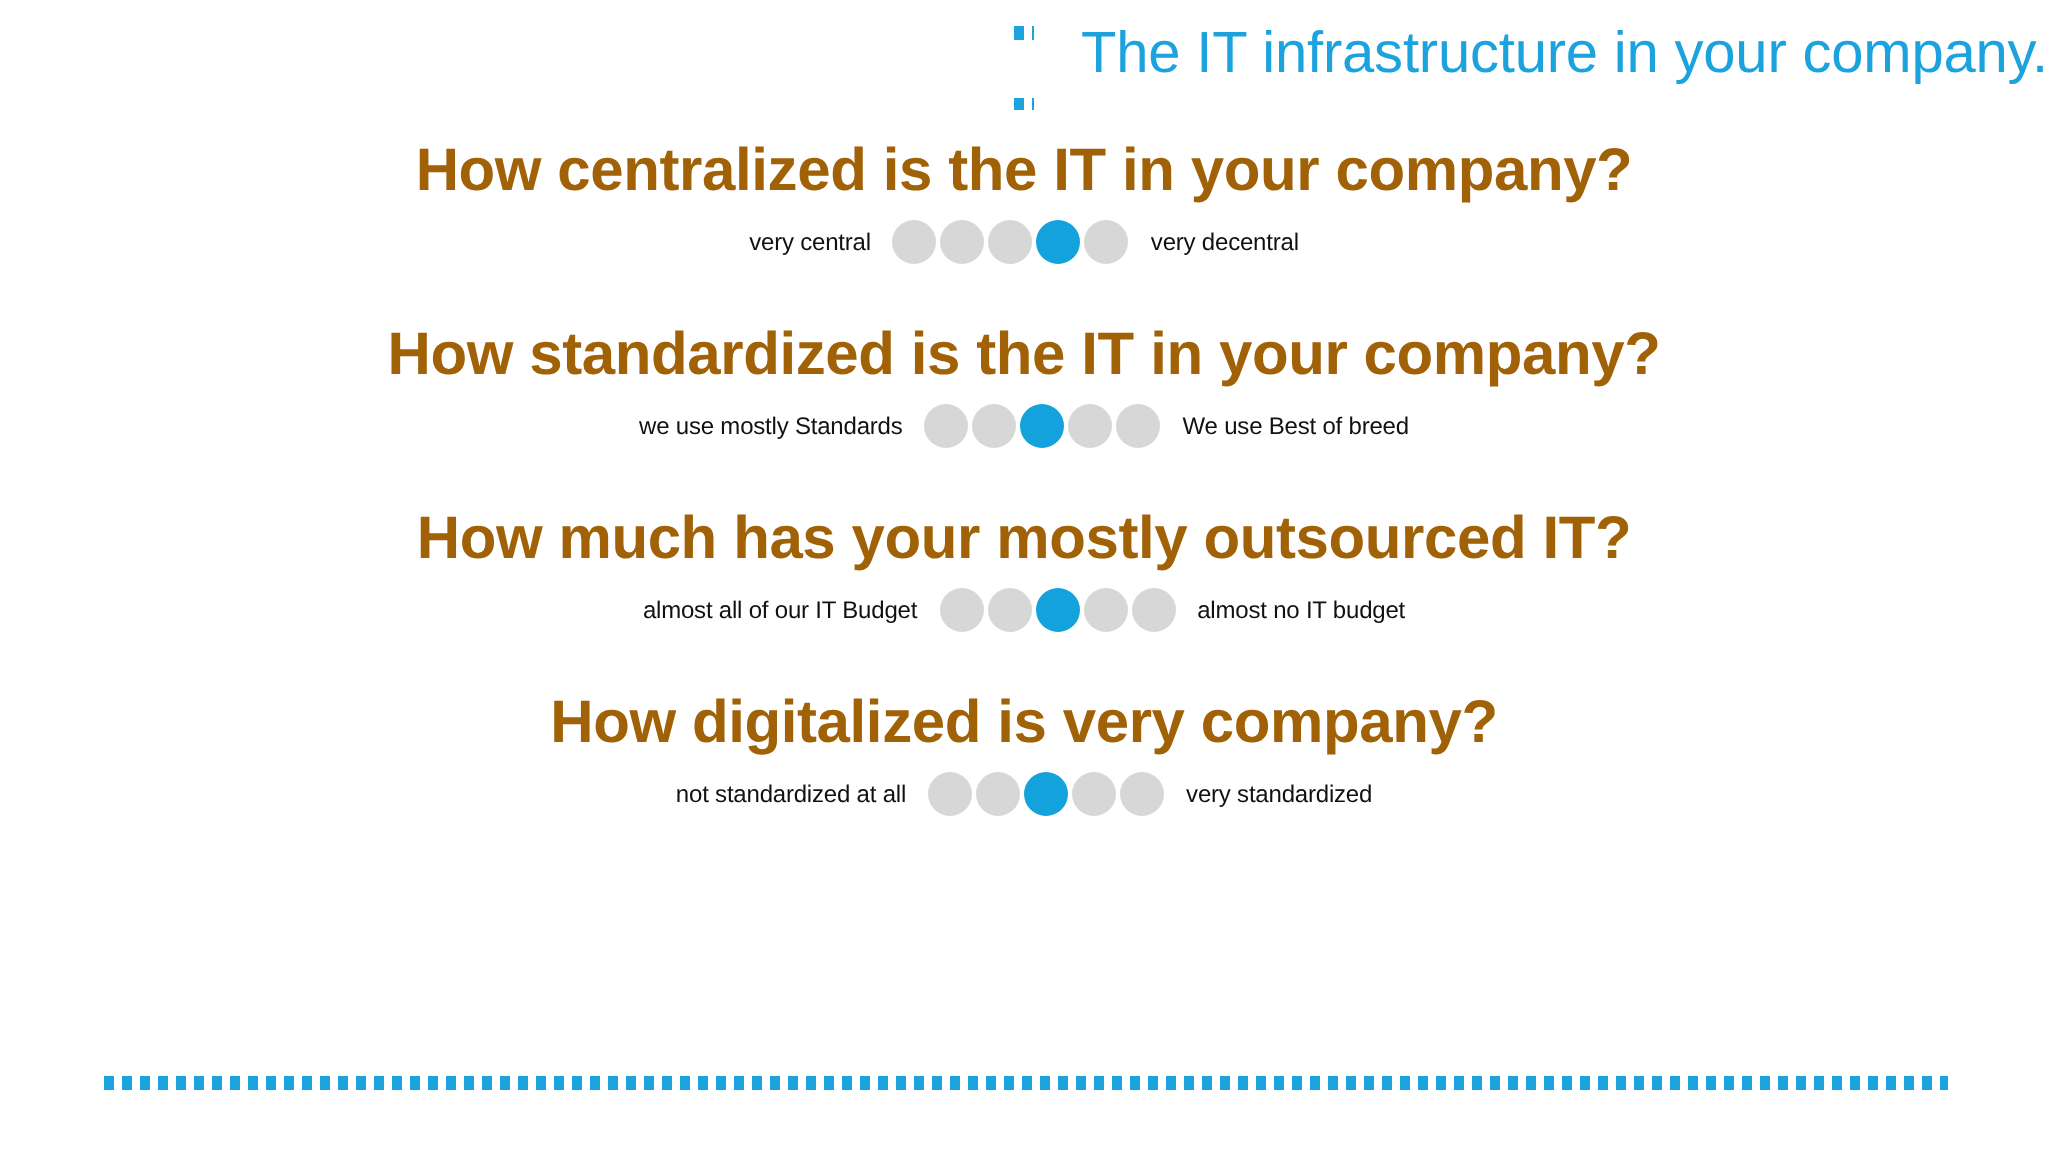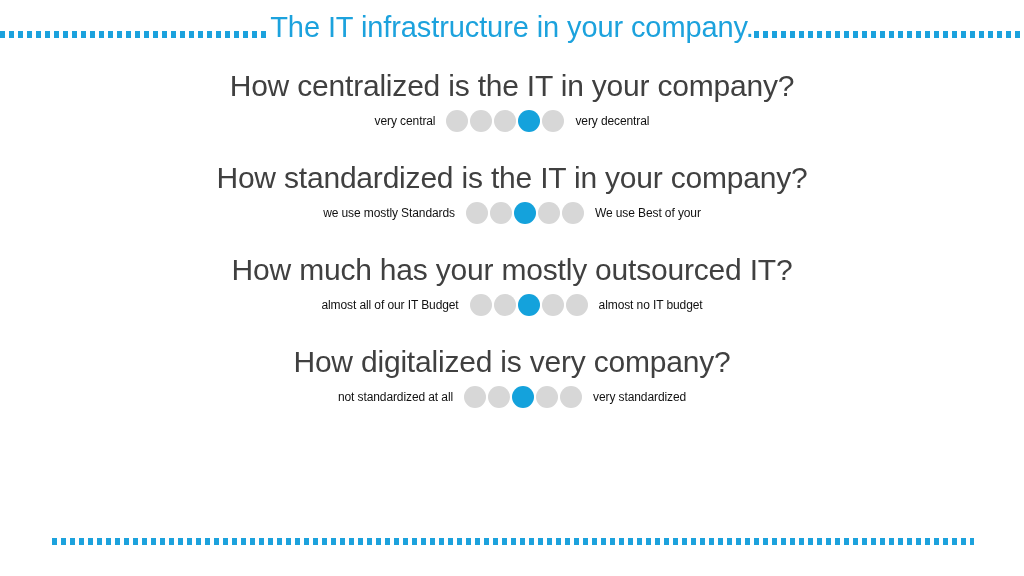--- a/index.html
+++ b/index.html
@@ -23,23 +23,24 @@
   }
 
   
   .header-band {
     position: absolute;
     left: 0;
     top: 6px;
     width: 1024px;
     height: 42px;
     display: flex;
-    align-items: center;
+    align-items: flex-end;
     justify-content: center;
     white-space: nowrap;
+    flex-direction: column;
   }
 
   .dot-rule {
     flex: 1 1 auto;
     height: 7px;
     min-width: 10px;
     background-image: radial-gradient(circle closest-side, #1CA2DD 98%, transparent 100%);
     background-size: 9px 7px;
     background-repeat: repeat-x;
     background-position: left center;
@@ -73,22 +74,22 @@
   }
 
   .qblock {
     width: 1024px;
     text-align: center;
     margin-bottom: 26px;
   }
 
   .qtitle {
     font-size: 30px;
-    font-weight: 400;
-    color: #404040;
+    font-weight: 700;
+    color: #a16207;
     line-height: 36px;
     letter-spacing: -0.2px;
     margin: 0 0 4px 0;
     white-space: nowrap;
   }
 
   .qscale {
     display: flex;
     align-items: center;
     justify-content: center;
@@ -166,21 +167,21 @@
       <div class="qtitle">How standardized is the IT in your company?</div>
       <div class="qscale">
         <span class="scale-label">we use mostly Standards</span>
         <span class="dots">
           <span class="scale-dot"></span>
           <span class="scale-dot"></span>
           <span class="scale-dot selected"></span>
           <span class="scale-dot"></span>
           <span class="scale-dot"></span>
         </span>
-        <span class="scale-label">We use Best of your</span>
+        <span class="scale-label">We use Best of breed</span>
       </div>
     </div>
 
     <div class="qblock">
       <div class="qtitle">How much has your mostly outsourced IT?</div>
       <div class="qscale">
         <span class="scale-label">almost all of our IT Budget</span>
         <span class="dots">
           <span class="scale-dot"></span>
           <span class="scale-dot"></span>

